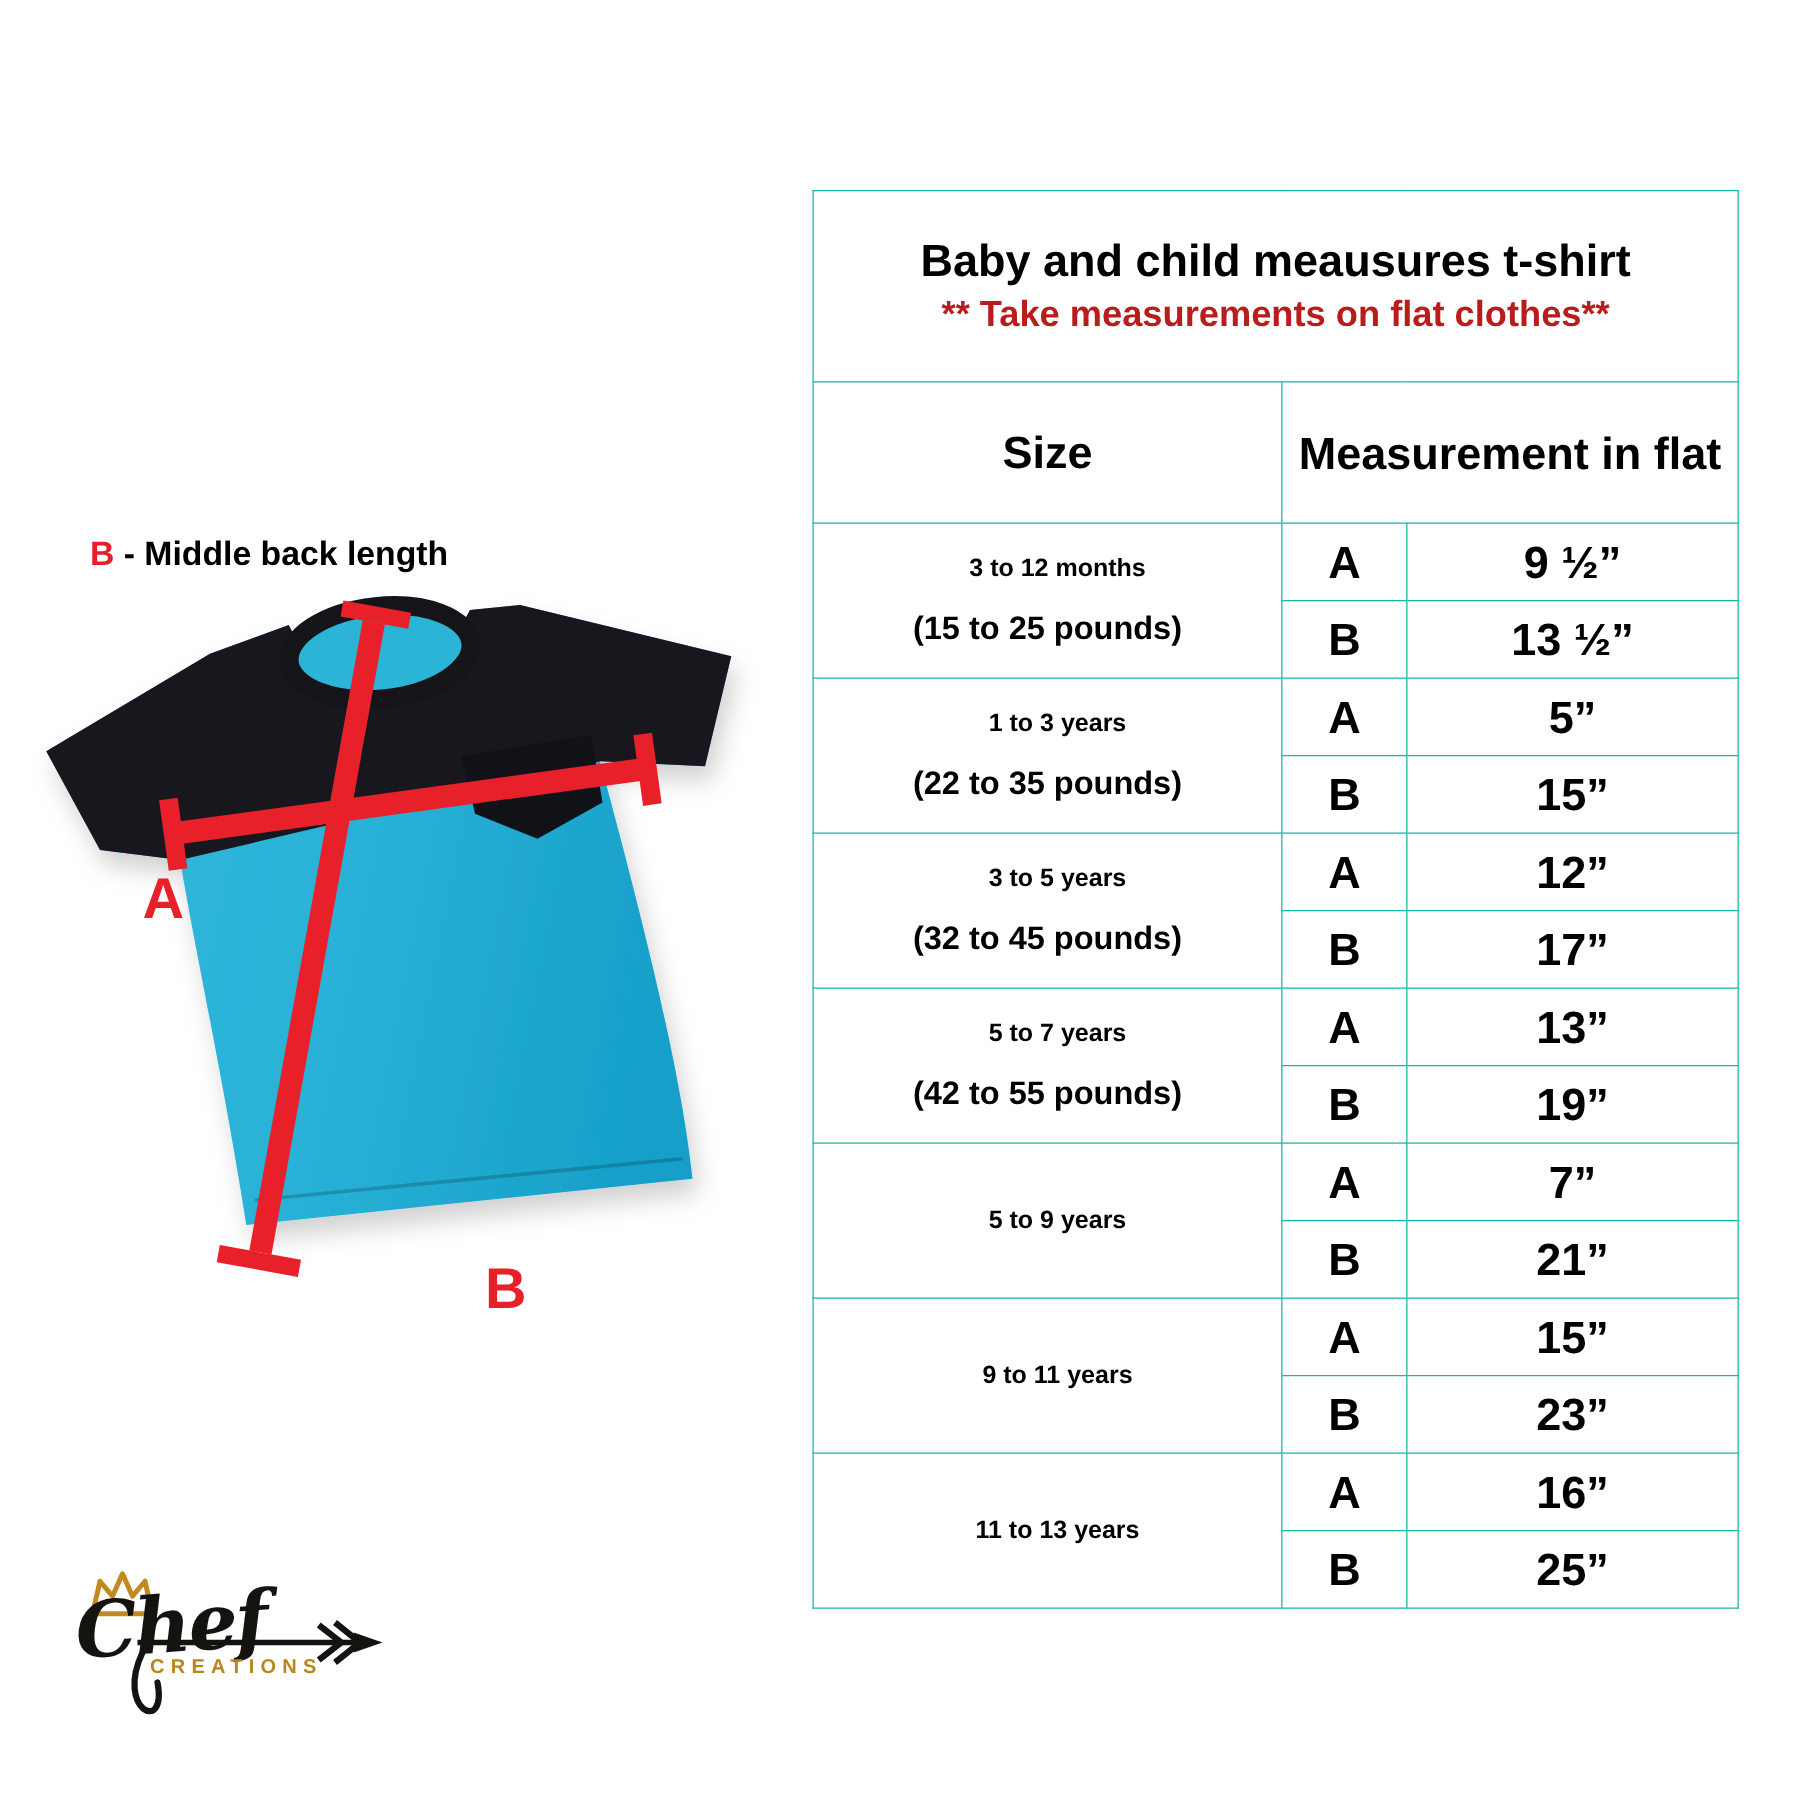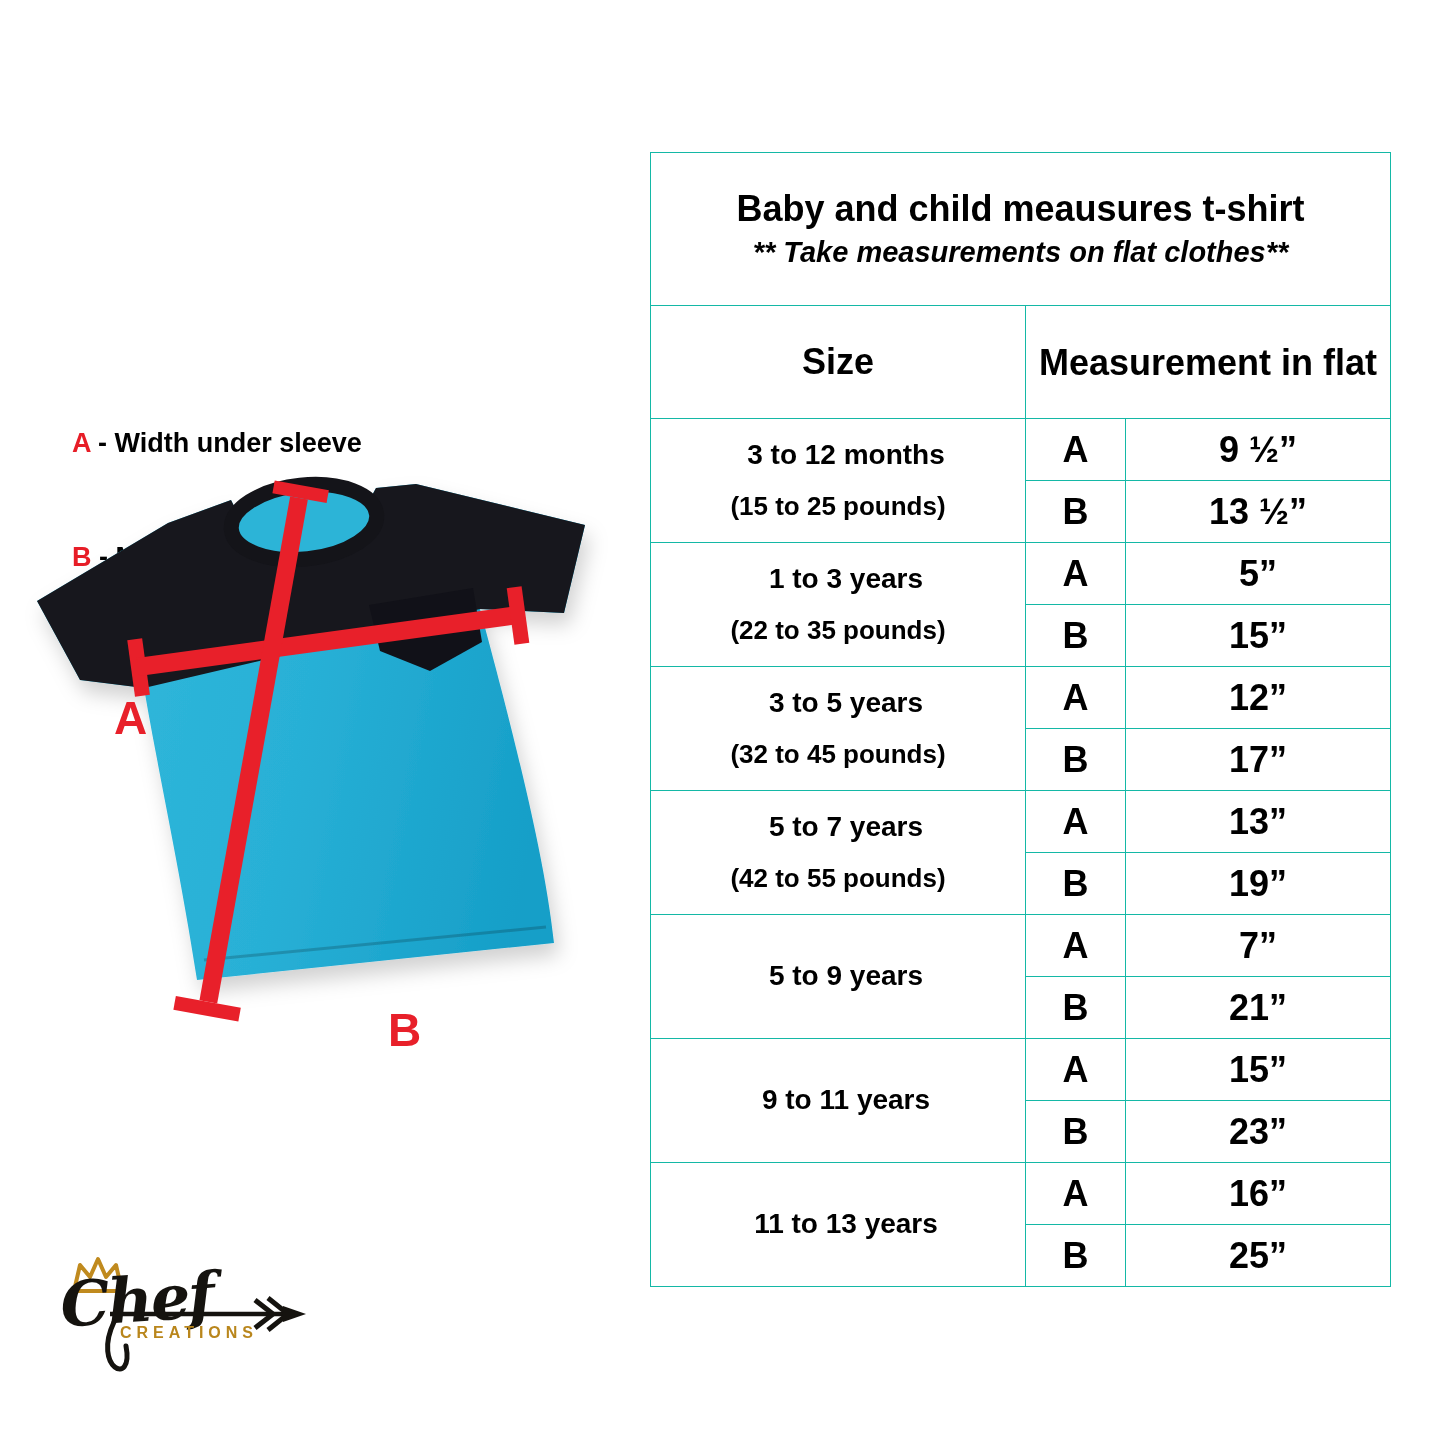--- a/index.html
+++ b/index.html
@@ -21,37 +21,36 @@
   
   .size-table{
     position:absolute;left:650px;top:152px;width:740px;
     border-collapse:collapse;table-layout:fixed;
   }
   .size-table td,.size-table th{
     border:1px solid #14b8a6;text-align:center;vertical-align:middle;padding:0;
   }
   .title-cell{height:152px;}
   .table-title{font-size:36px;line-height:1.1;}
-  .table-subtitle{font-size:29px;color:#000000;margin-top:8px;font-style:italic;}
+  .table-subtitle{font-size:29px;color:#b91c1c;margin-top:8px;}
   .header-row th{height:112px;font-size:36px;}
   .meas-header{line-height:1.25;padding:0 38px;}
-  .size-cell .size-name{font-size:28px;line-height:1.15;padding-left:16px;}
+  .size-cell .size-name{font-size:20px;line-height:1.15;padding-left:16px;}
   .size-cell .size-weight{font-size:26px;margin-top:20px;}
   .letter-cell{font-size:36px;height:61px;width:100px;}
   .value-cell{font-size:36px;}
   .thin-b{border-bottom-width:3px;}
   .thin-t{border-top-width:3px;}
 </style>
 </head>
 <body>
 
 <div class="canvas">
 
   <div class="legend">
-    <div><span class="legend-key">A</span><span> - Width under sleeve</span></div>
     <div><span class="legend-key">B</span><span> - Middle back length</span></div>
   </div>
 
   <svg class="shirt-svg" viewBox="0 0 600 660" aria-hidden="true">
     <defs>
       <linearGradient id="teal" x1="0" y1="0" x2="1" y2="0.18">
         <stop offset="0" stop-color="#33badc"></stop>
         <stop offset="0.55" stop-color="#28b0d6"></stop>
         <stop offset="1" stop-color="#169fc8"></stop>
       </linearGradient>

